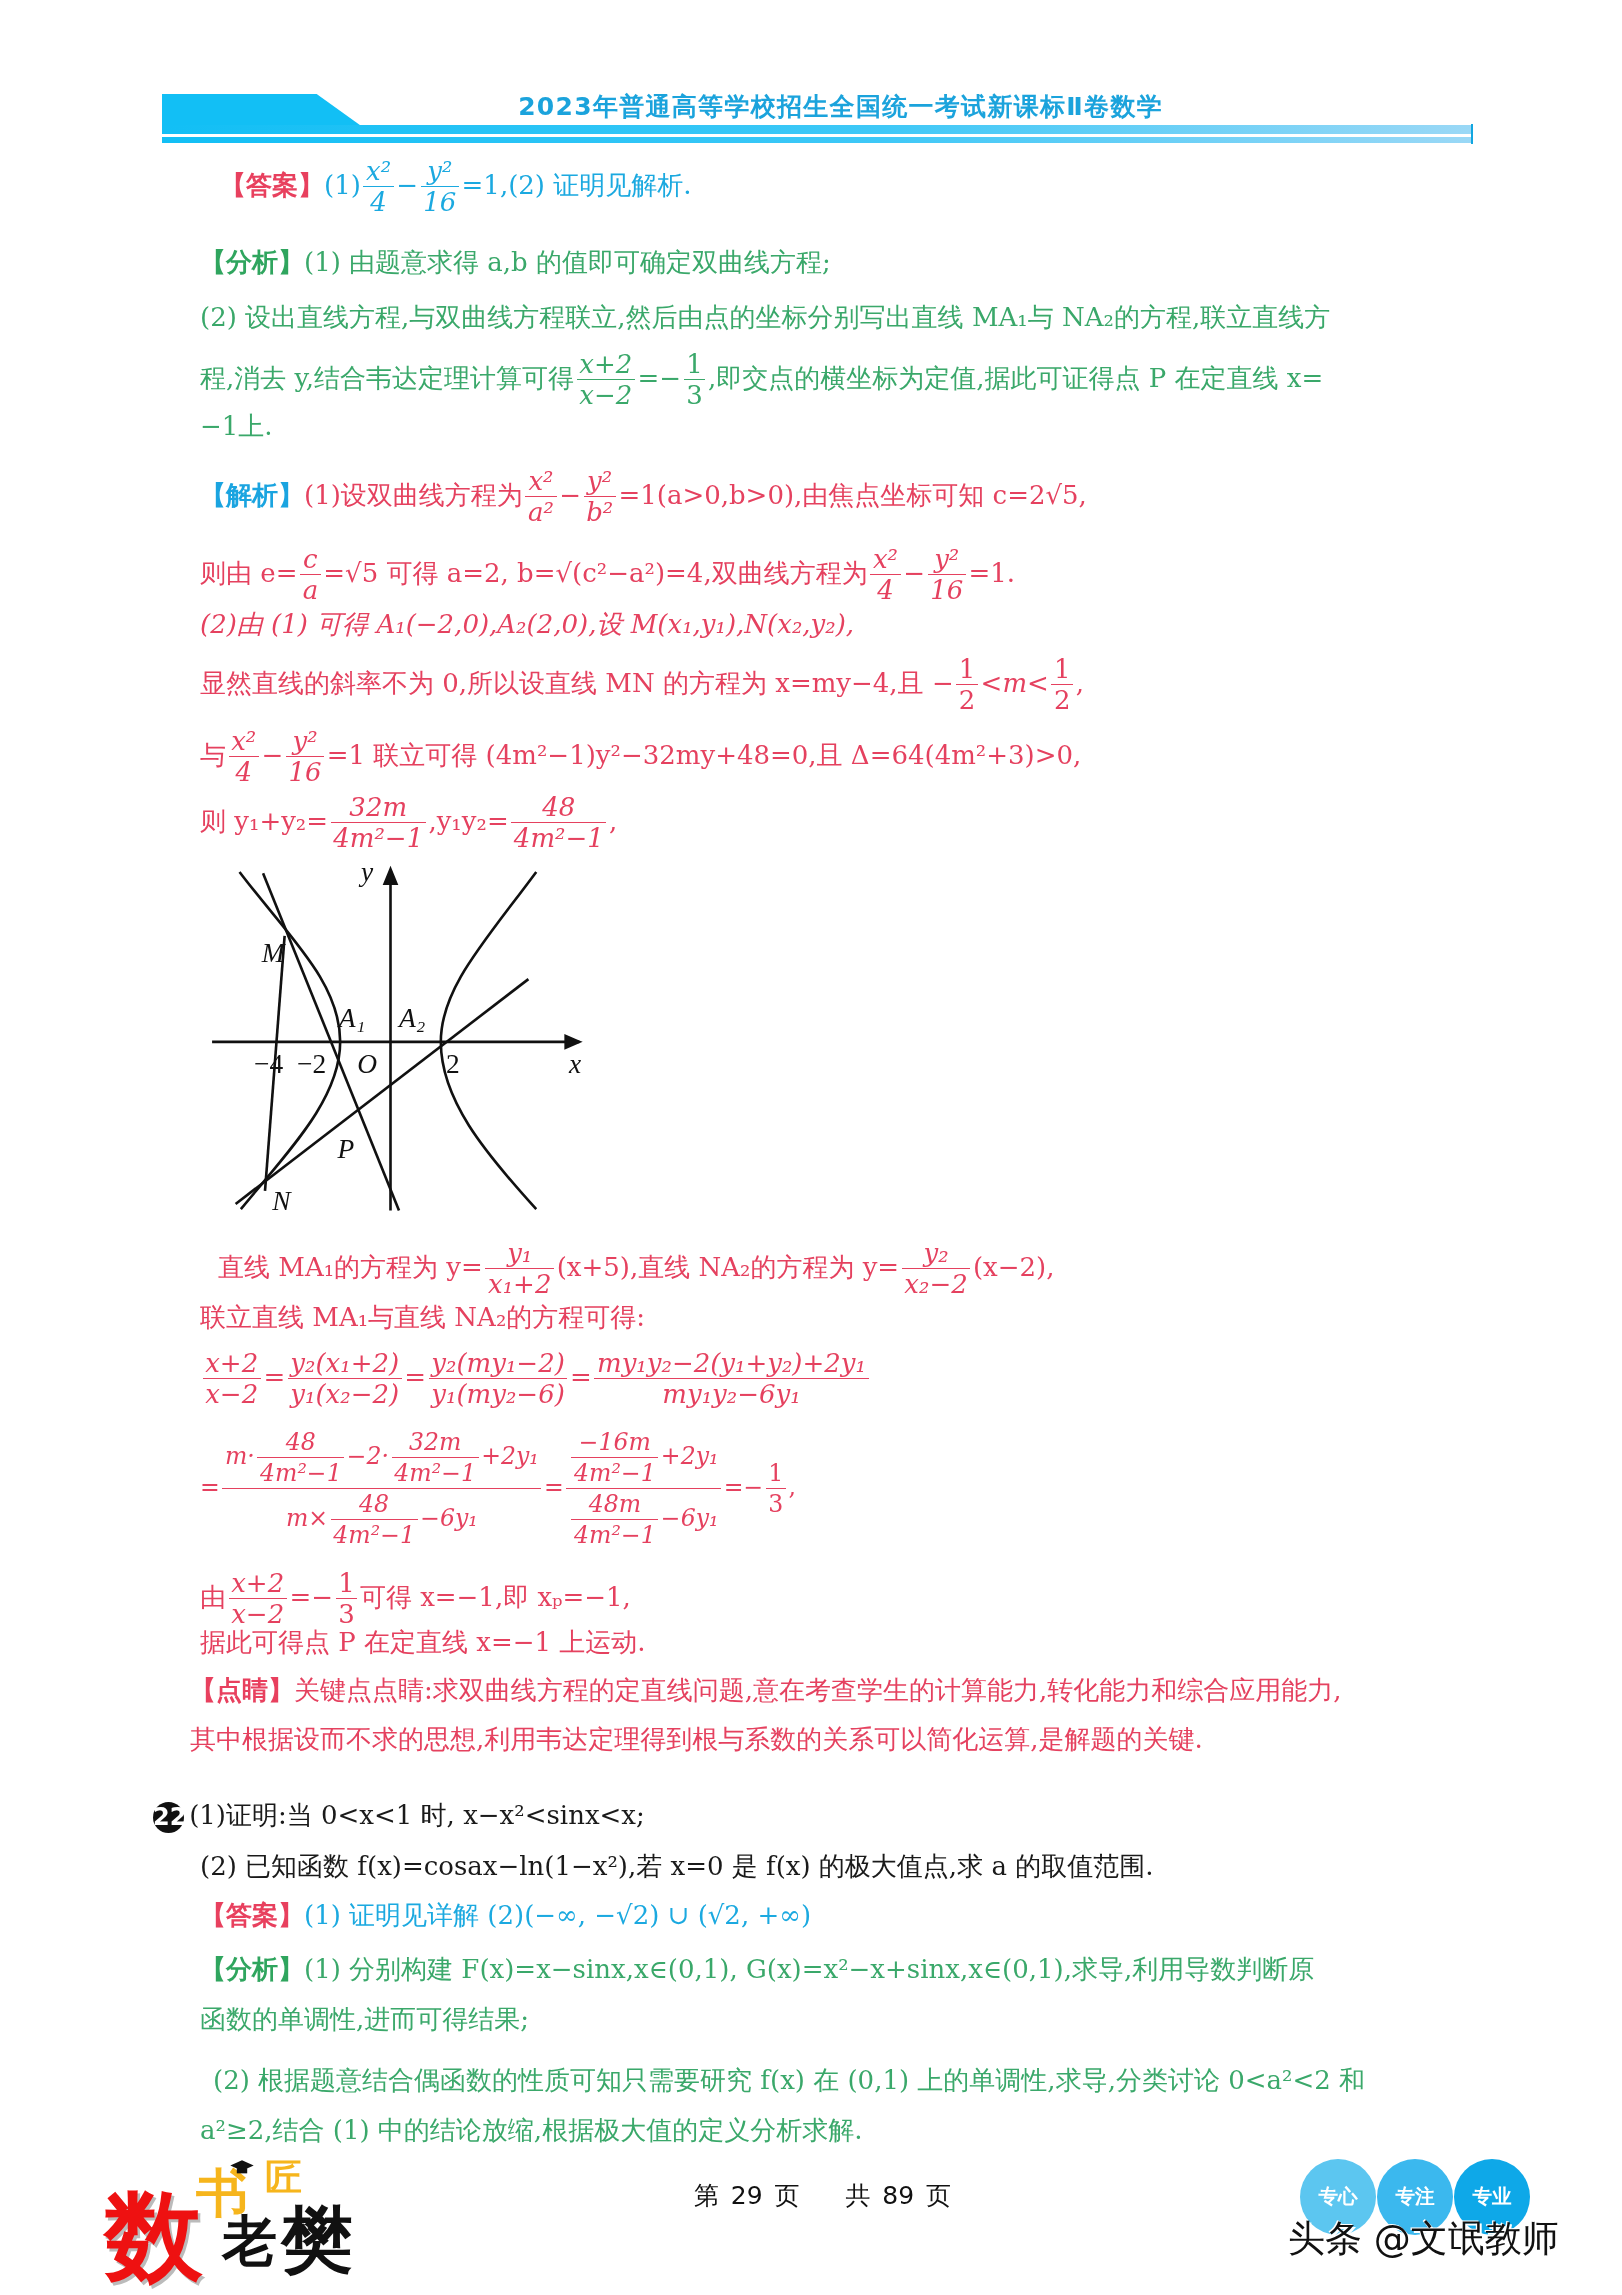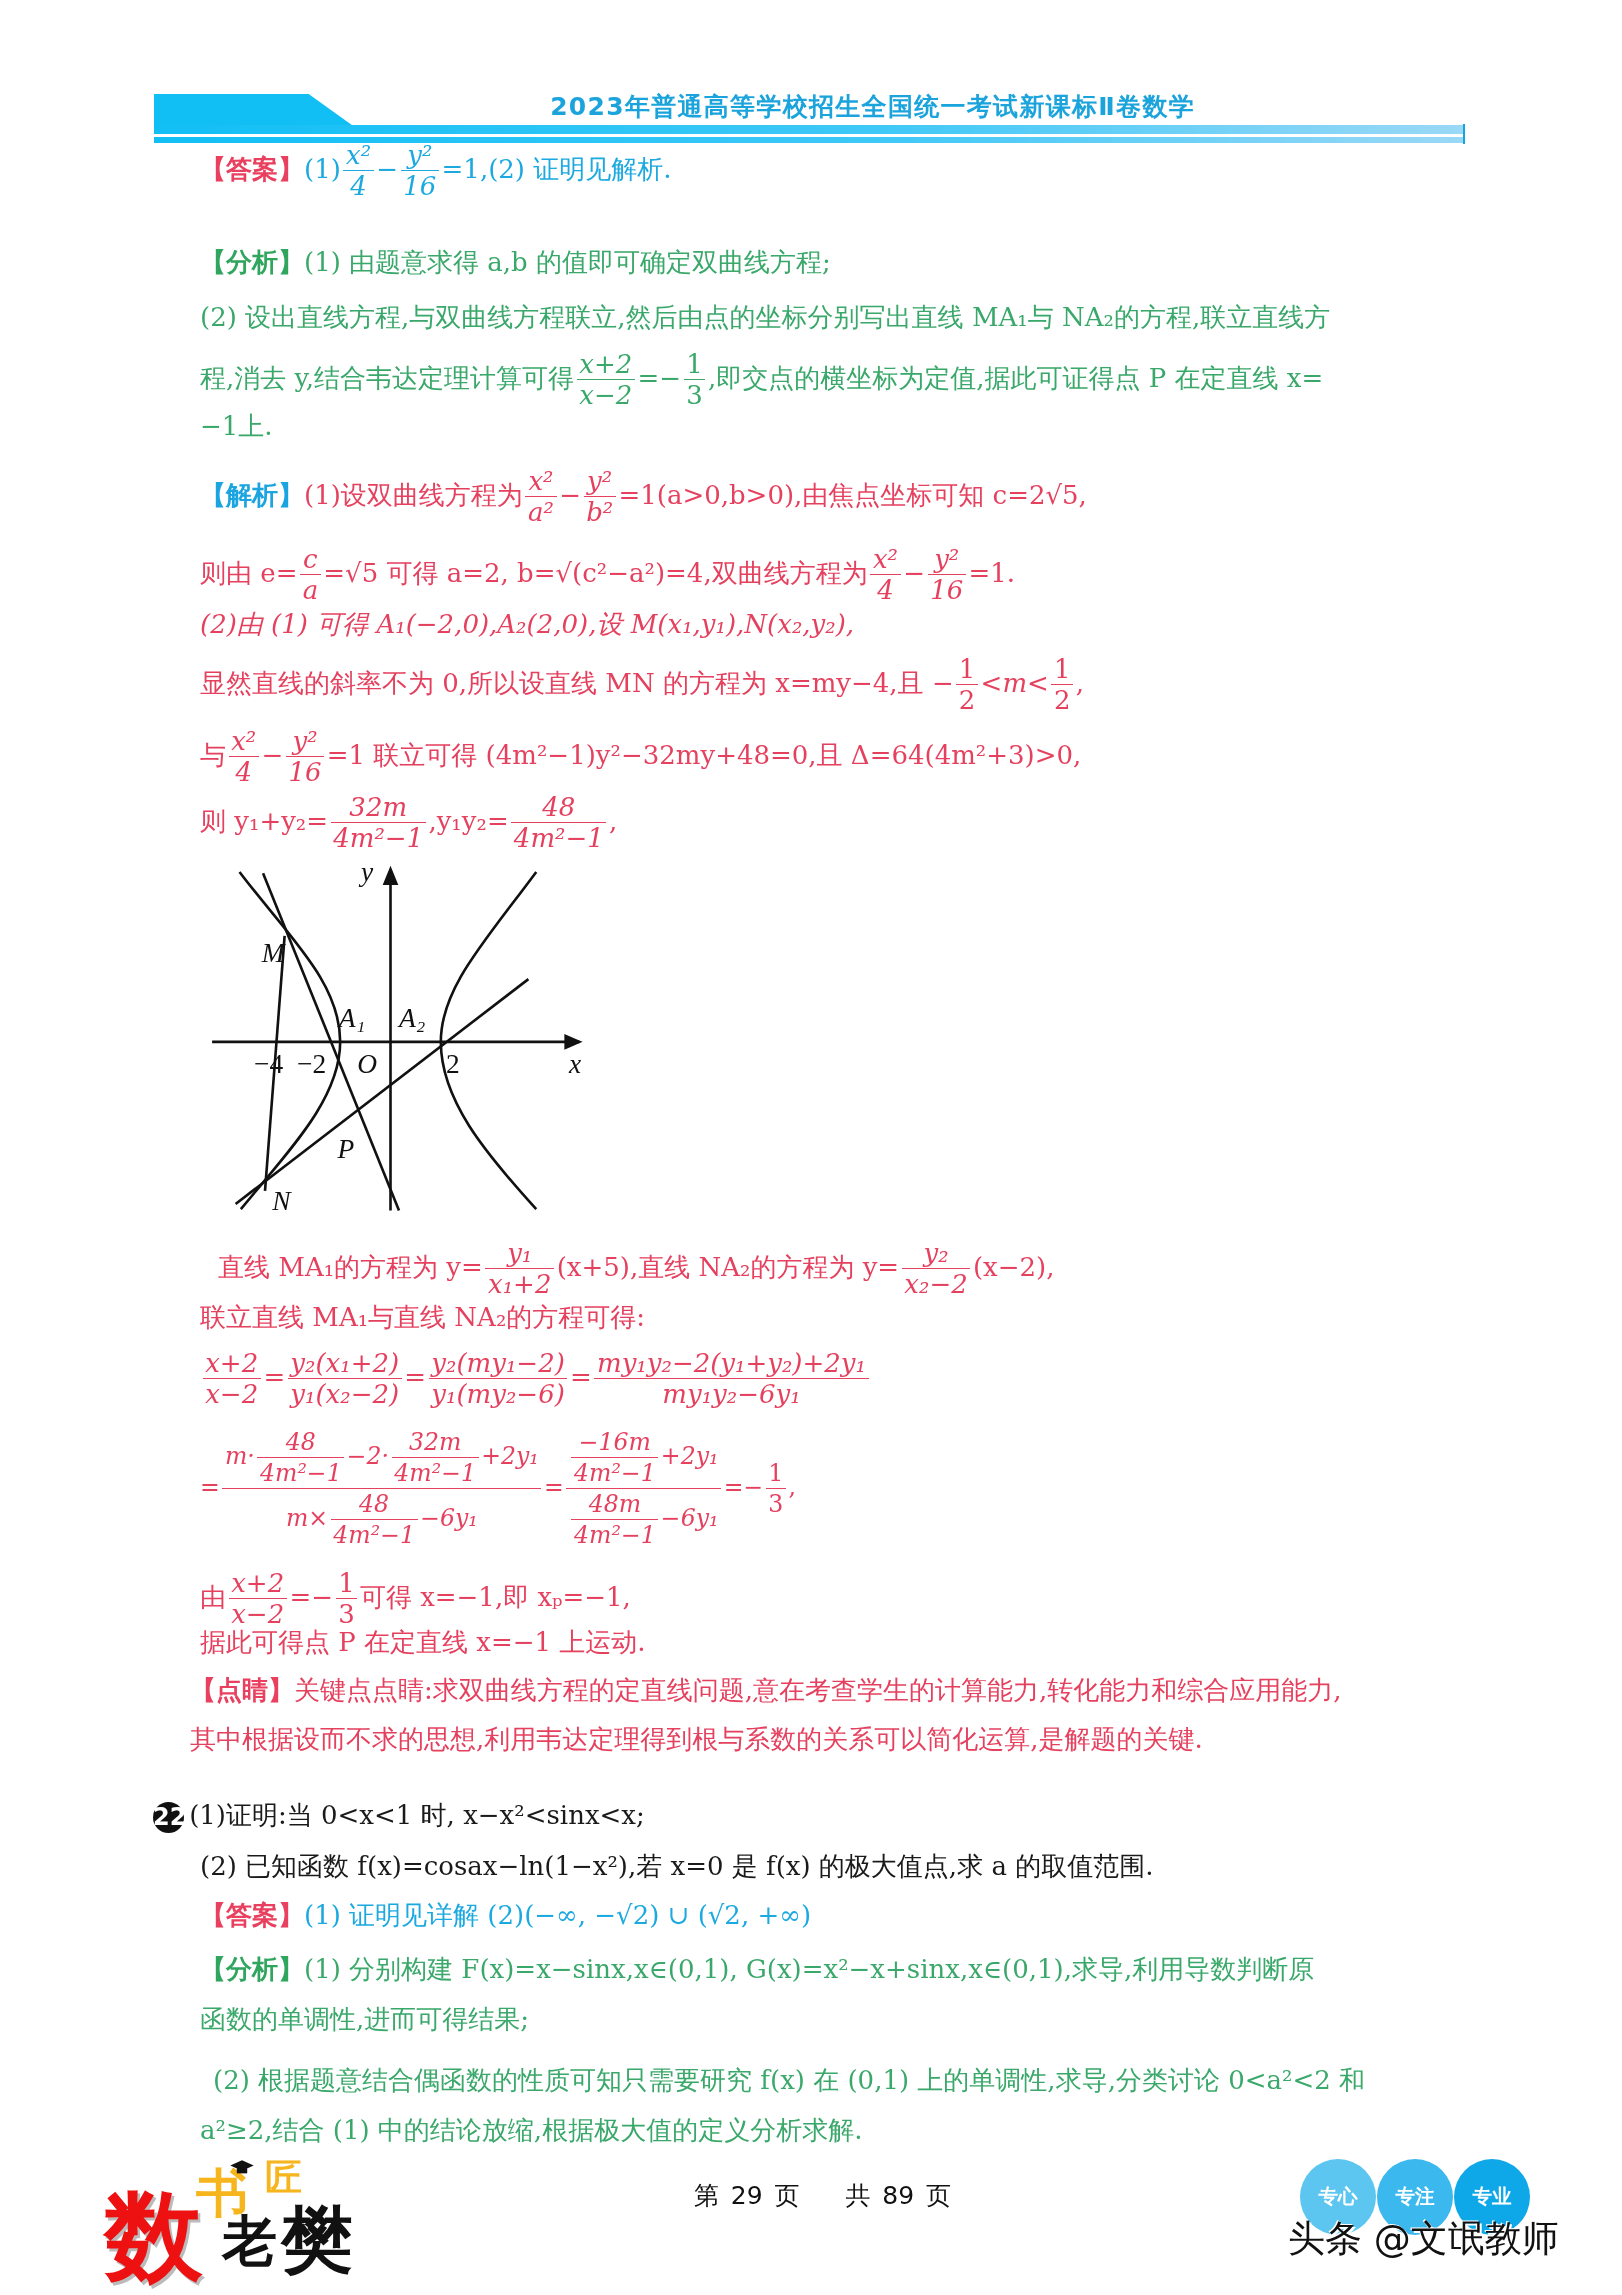--- a/index.html
+++ b/index.html
@@ -1,20 +1,20 @@
 <!DOCTYPE html>
 <html style="font-size:10.5px"><head>
 <meta charset="utf-8">
 <style>
   html, body { margin:0; padding:0; background:#ffffff; }
   body { width:1623px; height:2295px; position:relative; overflow:hidden;
          font-family:"DejaVu Serif", "Liberation Serif", serif; }
 
   
-  .hdr { position:absolute; left:0; top:0; width:1312px; height:157px;padding-left:40px; }
+  .hdr { position:absolute; left:8px; top:0; width:1312px; height:157px; }
   .hdr-tab { position:absolute; left:154px; top:94px; width:209px; height:39px;
              background:#12bff5; border-top-right-radius:9.2px;
              clip-path:polygon(0 0, 74% 0, 100% 100%, 0 100%); }
   .hdr-bar1 { position:absolute; left:154px; top:125px; width:1310px; height:9.2px;
               background:linear-gradient(90deg,#12bff5 0%,#3ec8f7 55%,#9ad8f6 100%); }
   .hdr-bar2 { position:absolute; left:154px; top:137px; width:1310px; height:5.9px;
               background:linear-gradient(90deg,#12bff5 0%,#3ec8f7 55%,#9ad8f6 100%); }
   .hdr-end  { position:absolute; left:1463px; top:124px; width:2px; height:19.6px; background:#12a6e0; }
   .hdr-title { position:absolute; right:157px; top:90px; font-size:25px; font-weight:bold;
                color:#1ba3dc; letter-spacing:1.3px; font-family:"DejaVu Sans","Liberation Sans",sans-serif; }
@@ -60,21 +60,21 @@
 <body>
 
 <div class="hdr">
   <div class="hdr-tab"></div>
   <div class="hdr-bar1"></div>
   <div class="hdr-bar2"></div>
   <div class="hdr-end"></div>
   <div class="hdr-title">2023年普通高等学校招生全国统一考试新课标Ⅱ卷数学</div>
 </div>
 
-<div class="ln blue" style="top:140px;">
+<div class="ln blue" style="top:156px;margin-left:20px;">
   <span class="tag tag-red">【答案】</span><span>(1)</span><span class="frac m"><span class="num">x²</span><span>4</span></span><span>−</span><span class="frac m"><span class="num">y²</span><span>16</span></span><span>=1,(2) 证明见解析.</span>
 </div>
 
 <div class="ln green" style="top:243px;">
   <span class="tag tag-grn">【分析】</span><span>(1) 由题意求得 a,b 的值即可确定双曲线方程;</span>
 </div>
 <div class="ln green" style="top:298px;">(2) 设出直线方程,与双曲线方程联立,然后由点的坐标分别写出直线 MA₁与 NA₂的方程,联立直线方</div>
 <div class="ln green" style="top:349px;">
   <span>程,消去 y,结合韦达定理计算可得</span><span class="frac m"><span class="num">x+2</span><span>x−2</span></span><span>=−</span><span class="frac"><span class="num">1</span><span>3</span></span><span>,即交点的横坐标为定值,据此可证得点 P 在定直线 x=</span>
 </div>

